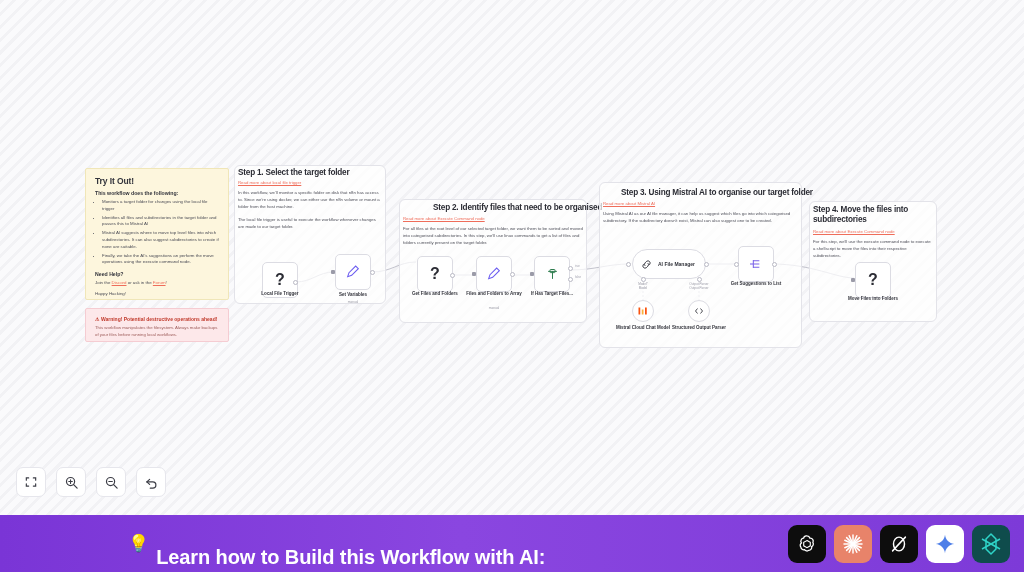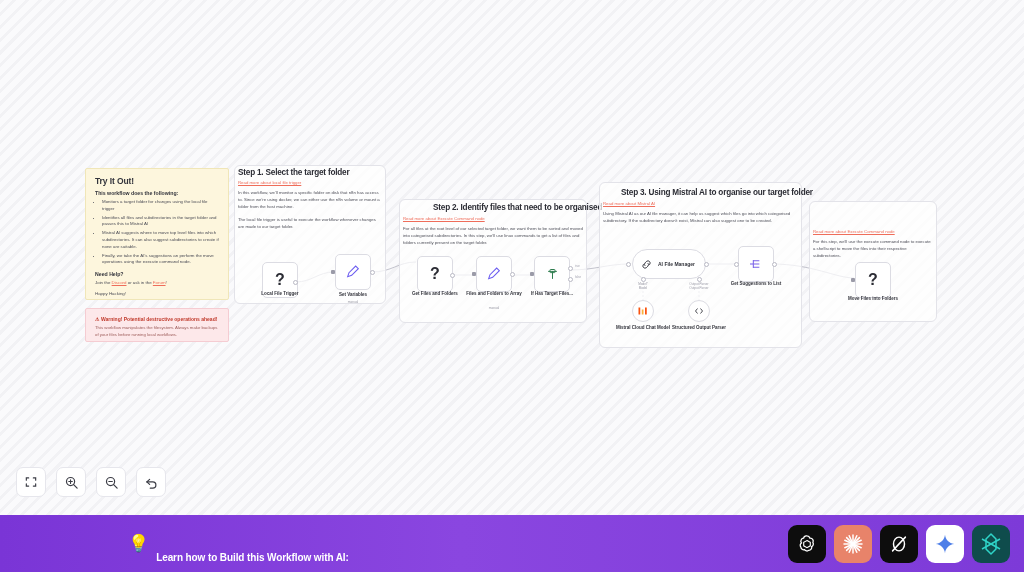--- a/index.html
+++ b/index.html
@@ -245,21 +245,21 @@
     color: #ffffff;
     letter-spacing: 0.4px;
   }
   #banner-center {
     display: flex;
     align-items: center;
     gap: 7px;
     margin-left: 110px;
   }
   #banner-text {
-    font-size: 10px;
+    font-size: 20px;
     font-weight: 700;
     color: #ffffff;
     letter-spacing: -0.1px;
     margin-top: 28px;
   }
   #ai-icons { display: flex; align-items: center; gap: 8px; }
   .ai-icon {
     width: 38px; height: 38px;
     border-radius: 9px;
     display: flex;
@@ -422,20 +422,21 @@
         <path d="M3 12 H8" stroke="#7b63e8" stroke-width="1.6" fill="none"></path>
         <path d="M8 6 V18" stroke="#7b63e8" stroke-width="1.6" fill="none"></path>
         <path d="M8 7 H17 M8 12 H17 M8 17 H17" stroke="#7b63e8" stroke-width="1.6" fill="none"></path>
       </svg>
     </div>
     <div class="dot" style="left:734px; top:261.5px;"></div>
     <div class="dot" style="left:772px; top:261.5px;"></div>
     <div class="node-label" style="left:721px; top:281px;">Get Suggestions to List</div>
 
     <div class="step-box" style="left:809px; top:201px; width:128px; height:121px;"></div>
+    <div class="step-title" style="left:813px; top:205px; width:122px;">Step 4. Move the files into subdirectories</div>
     <a class="step-link" href="#" style="left:813px; top:229px;">Read more about Execute Command node</a>
     <div class="step-body" style="left:813px; top:239px; width:118px;">For this step, we'll use the execute command node to execute a shellscript to move the files into their respective subdirectories.</div>
 
     <div class="node" style="left:855px; top:262px;">
       <span class="qmark">?</span>
     </div>
     <div class="dot-sq" style="left:851px; top:278px;"></div>
     <div class="node-label" style="left:838px; top:296px;">Move Files into Folders</div>
 
   </div>

